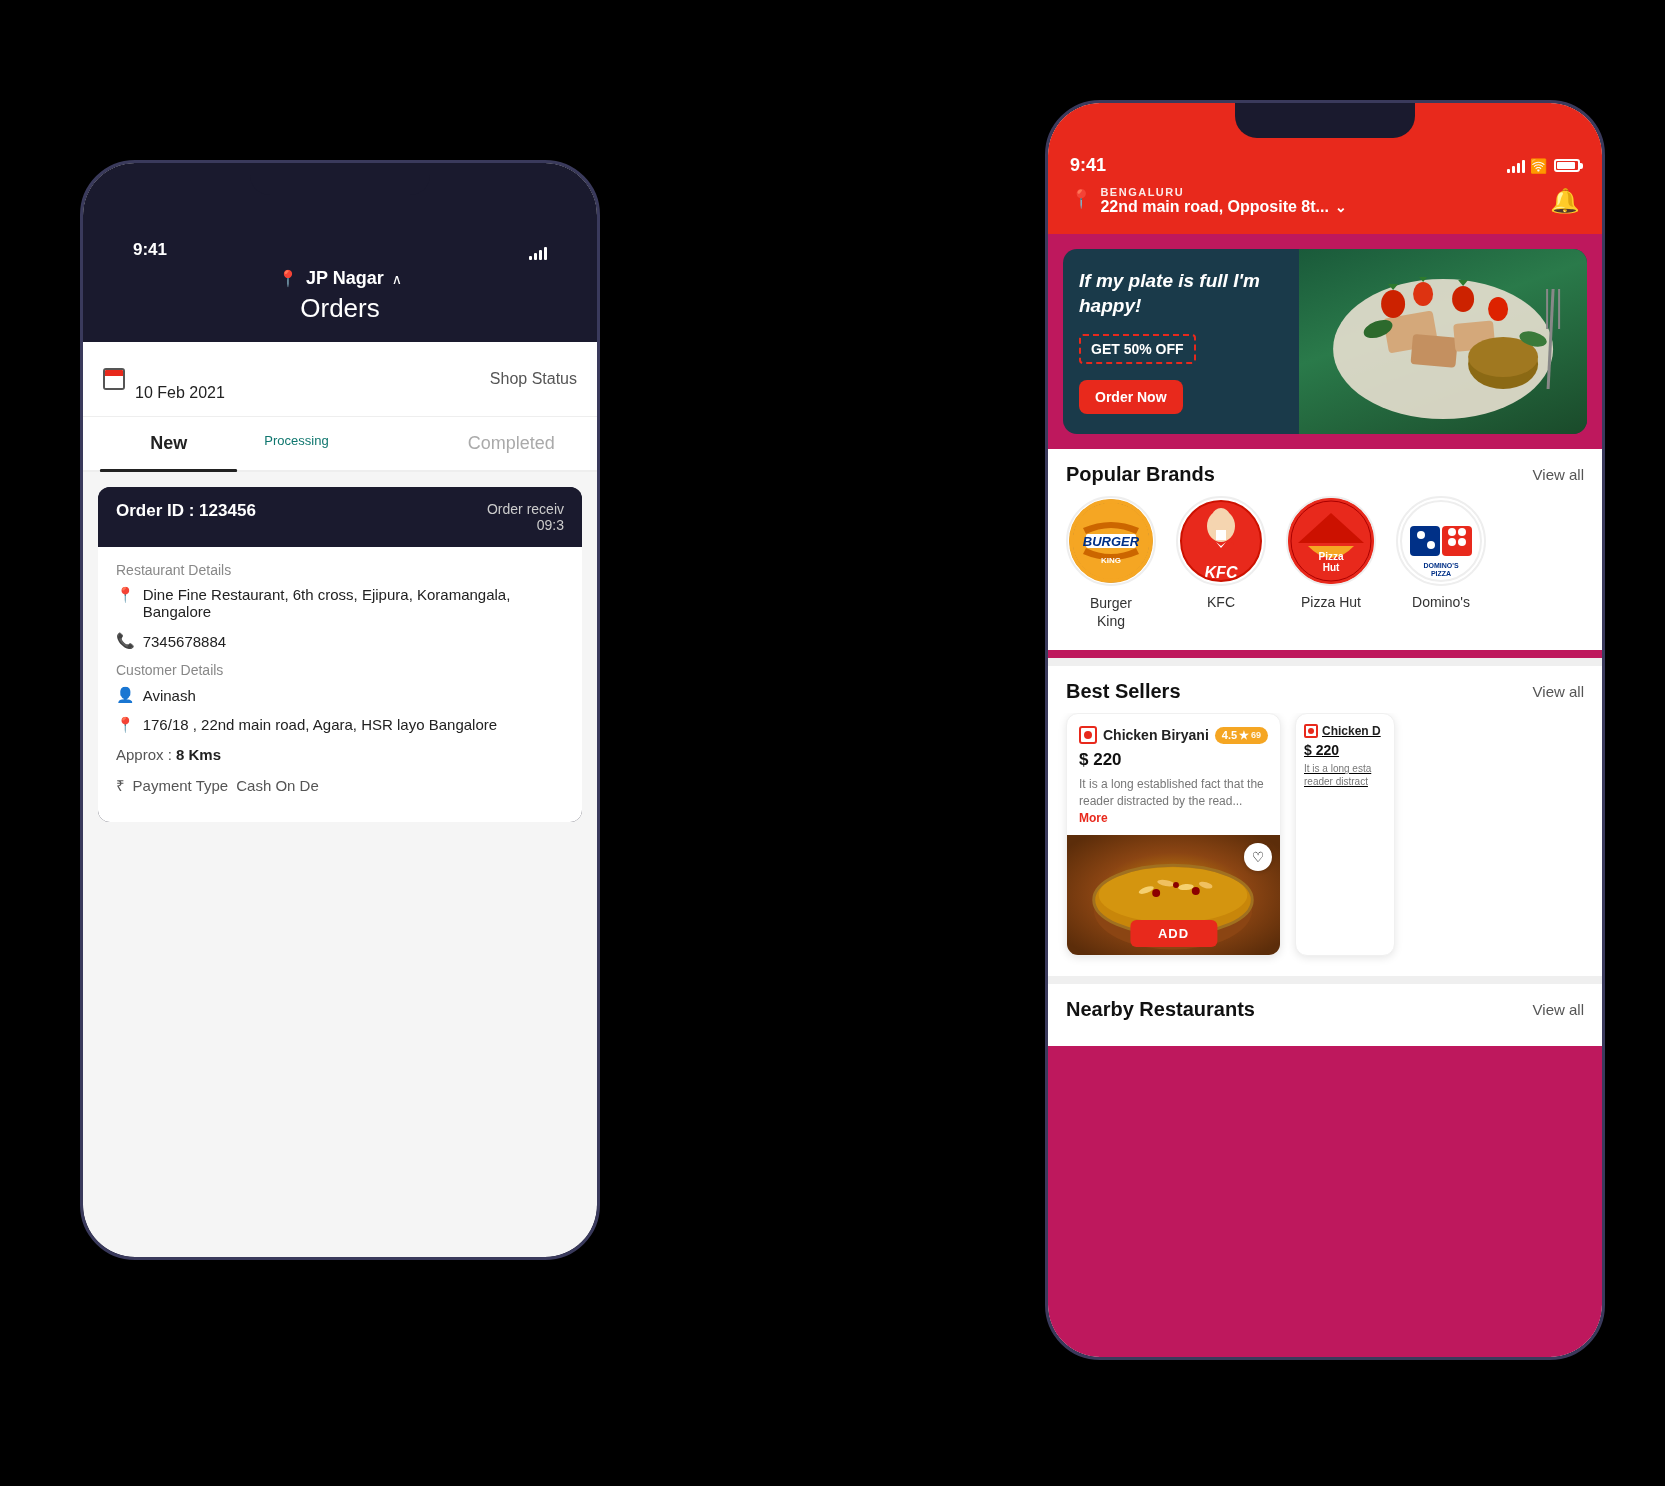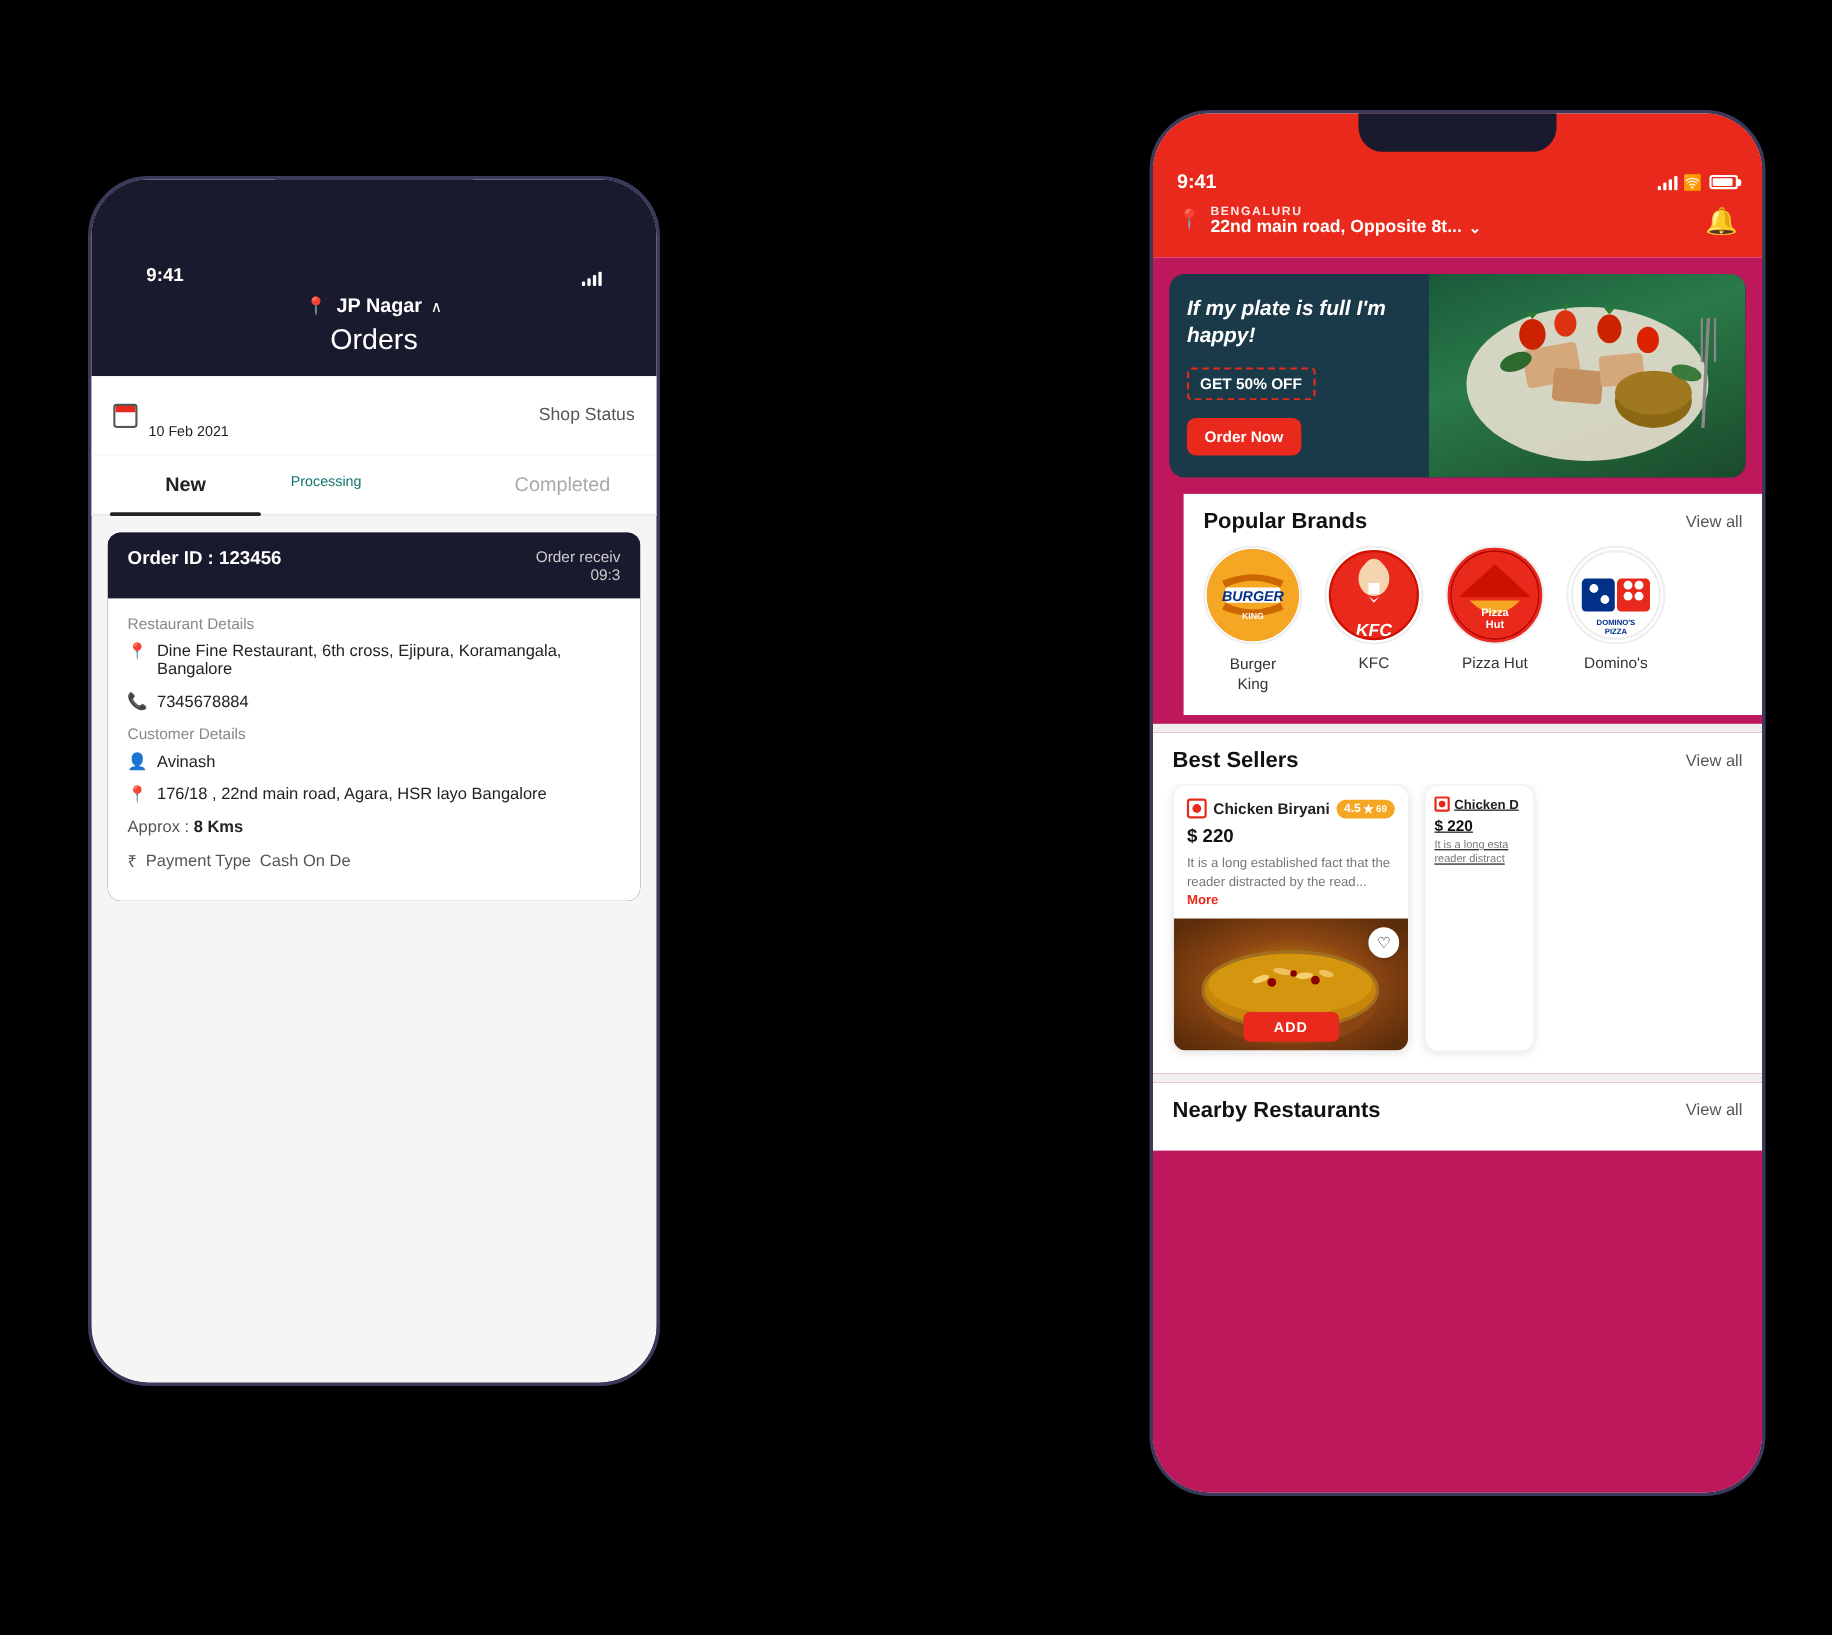--- a/index.html
+++ b/index.html
@@ -309,21 +309,21 @@
       </div>
       <h1 style="text-align:center;font-size:26px;font-weight:400;color:white;margin-top:4px;">Orders</h1>
     </div>
 
     <div class="orders-date-row" style="background:white;padding:14px 20px;display:flex;align-items:center;justify-content:space-between;border-bottom:1px solid #eee;">
       <div class="date" style="display:flex;align-items:center;gap:10px;">
         <div class="cal-icon">
           <div class="cal-top"></div>
           <div class="cal-body"></div>
         </div>
-        <span style="font-size:13px;color:#222;margin-top:28px;">10 Feb 2021</span>
+        <span style="font-size:16px;color:#222;margin-top:28px;">10 Feb 2021</span>
       </div>
       <span style="color:#555;font-size:16px;">Shop Status</span>
     </div>
 
     <div class="orders-tabs" style="background:white;display:flex;border-bottom:2px solid #eee;">
       <div class="tab active" style="flex:1;padding:16px 10px;text-align:center;font-size:18px;font-weight:700;color:#222;position:relative;cursor:pointer;">
         <span>New</span>
         <div style="position:absolute;bottom:-2px;left:10%;width:80%;height:3px;background:#222;border-radius:2px;"></div>
       </div>
       <div class="tab" style="flex:1;padding:16px 10px;text-align:left;font-size:13px;color:#0f766e;cursor:pointer;">
@@ -449,21 +449,21 @@
               <ellipse cx="230" cy="90" rx="14" ry="7" fill="#3a7a3a" transform="rotate(15 230 90)"></ellipse>
 
               <line x1="250" y1="40" x2="245" y2="140" stroke="#888" stroke-width="3"></line>
               <line x1="244" y1="40" x2="244" y2="80" stroke="#888" stroke-width="2"></line>
               <line x1="256" y1="40" x2="256" y2="80" stroke="#888" stroke-width="2"></line>
             </svg>
           </div>
         </div>
       </div>
 
-      <div style="background:white;padding-bottom:5px;margin-bottom:8px;margin-left:28px;">
+      <div style="background:white;padding-bottom:5px;margin-bottom:8px;">
         <div style="display:flex;justify-content:space-between;align-items:center;padding:14px 18px 10px;">
           <span style="font-size:20px;font-weight:700;color:#111;">Popular Brands</span>
           <span style="font-size:15px;color:#555;cursor:pointer;">View all</span>
         </div>
         <div style="display:flex;gap:20px;padding:0 18px 15px;overflow-x:hidden;">
 
           <div style="display:flex;flex-direction:column;align-items:center;gap:8px;cursor:pointer;">
             <div style="width:90px;height:90px;border-radius:50%;overflow:hidden;border:2px solid #eee;display:flex;align-items:center;justify-content:center;background:white;">
               <svg width="86" height="86" viewBox="0 0 86 86" xmlns="http://www.w3.org/2000/svg">
                 <circle cx="43" cy="43" r="43" fill="white"></circle>

